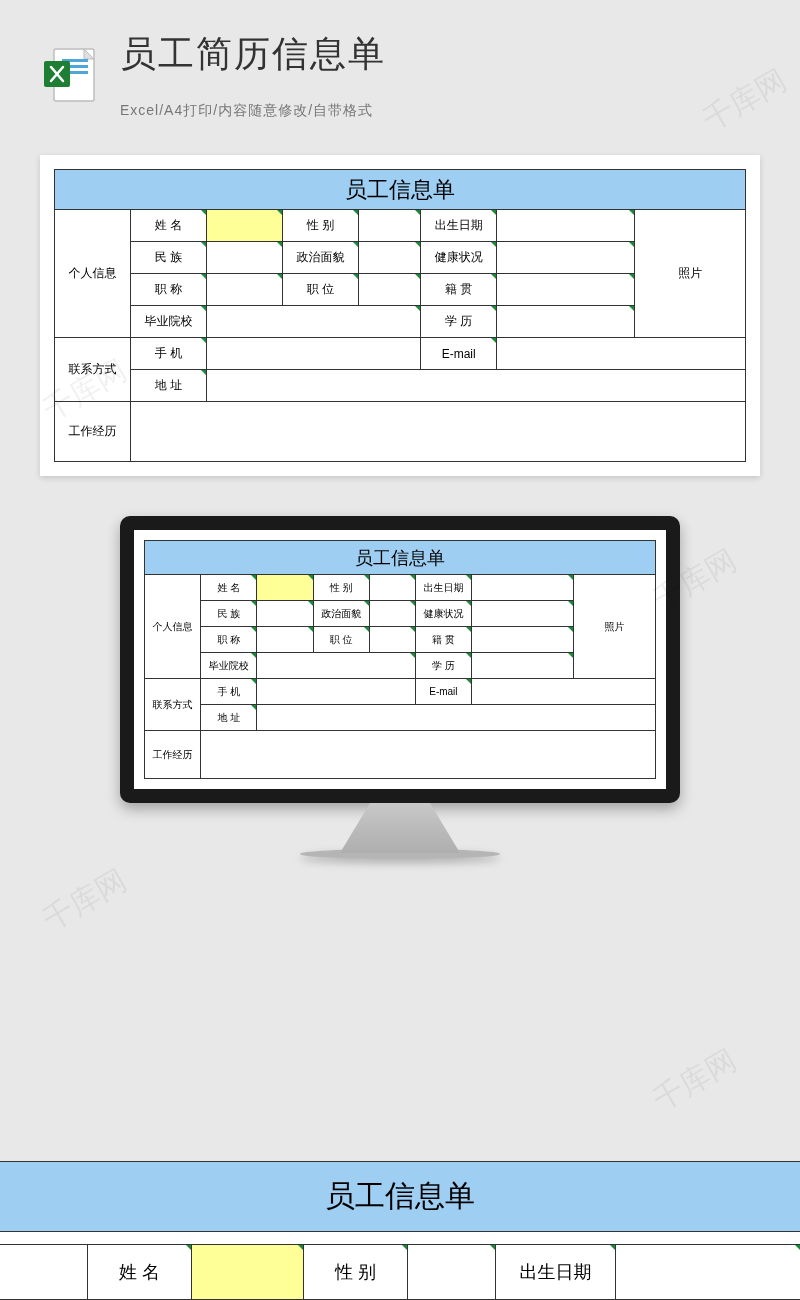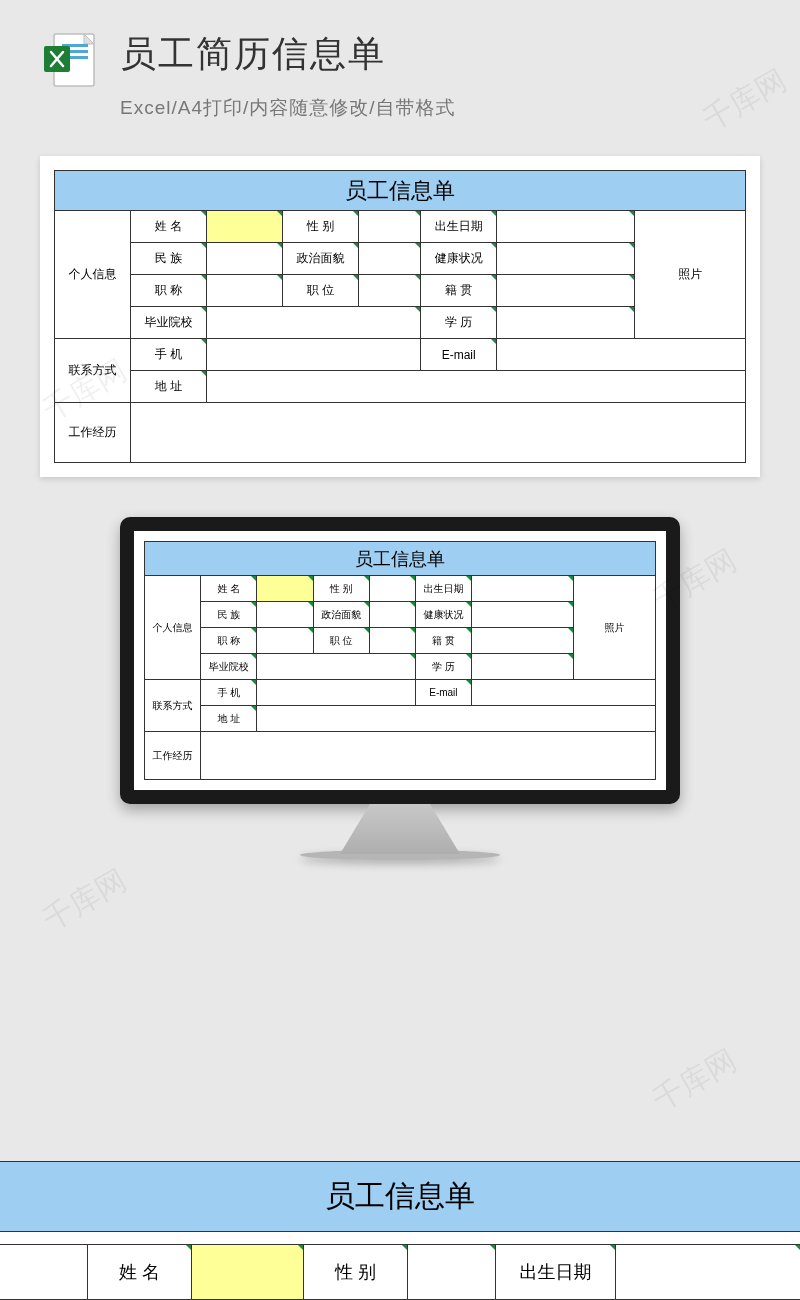--- a/index.html
+++ b/index.html
@@ -6,42 +6,42 @@
   body {
     width: 800px;
     height: 1300px;
     background: #e8e8e8;
     font-family: "Microsoft YaHei", "SimSun", sans-serif;
     position: relative;
     overflow: hidden;
   }
   .header-section {
     display: flex;
-    align-items: flex-start;
+    align-items: center;
     padding: 30px 40px 15px 40px;
     gap: 20px;
   }
   .excel-icon {
     width: 60px;
     height: 60px;
     position: relative;
     flex-shrink: 0;
   }
   .excel-icon svg { width: 100%; height: 100%; }
   .header-text { flex: 1; }
   .page-title {
     font-size: 36px;
     color: #333;
     font-weight: 400;
     letter-spacing: 2px;
   }
   .page-subtitle {
-    font-size: 19px;
+    font-size: 14px;
     color: #777;
-    margin-top: 16px;
+    margin-top: 23px;
     letter-spacing: 1px;
   }
   .sheet-card {
     background: #fff;
     margin: 20px 40px;
     box-shadow: 0 2px 6px rgba(0,0,0,0.15);
     padding: 14px;
     position: relative;
   }
   .form-table {

